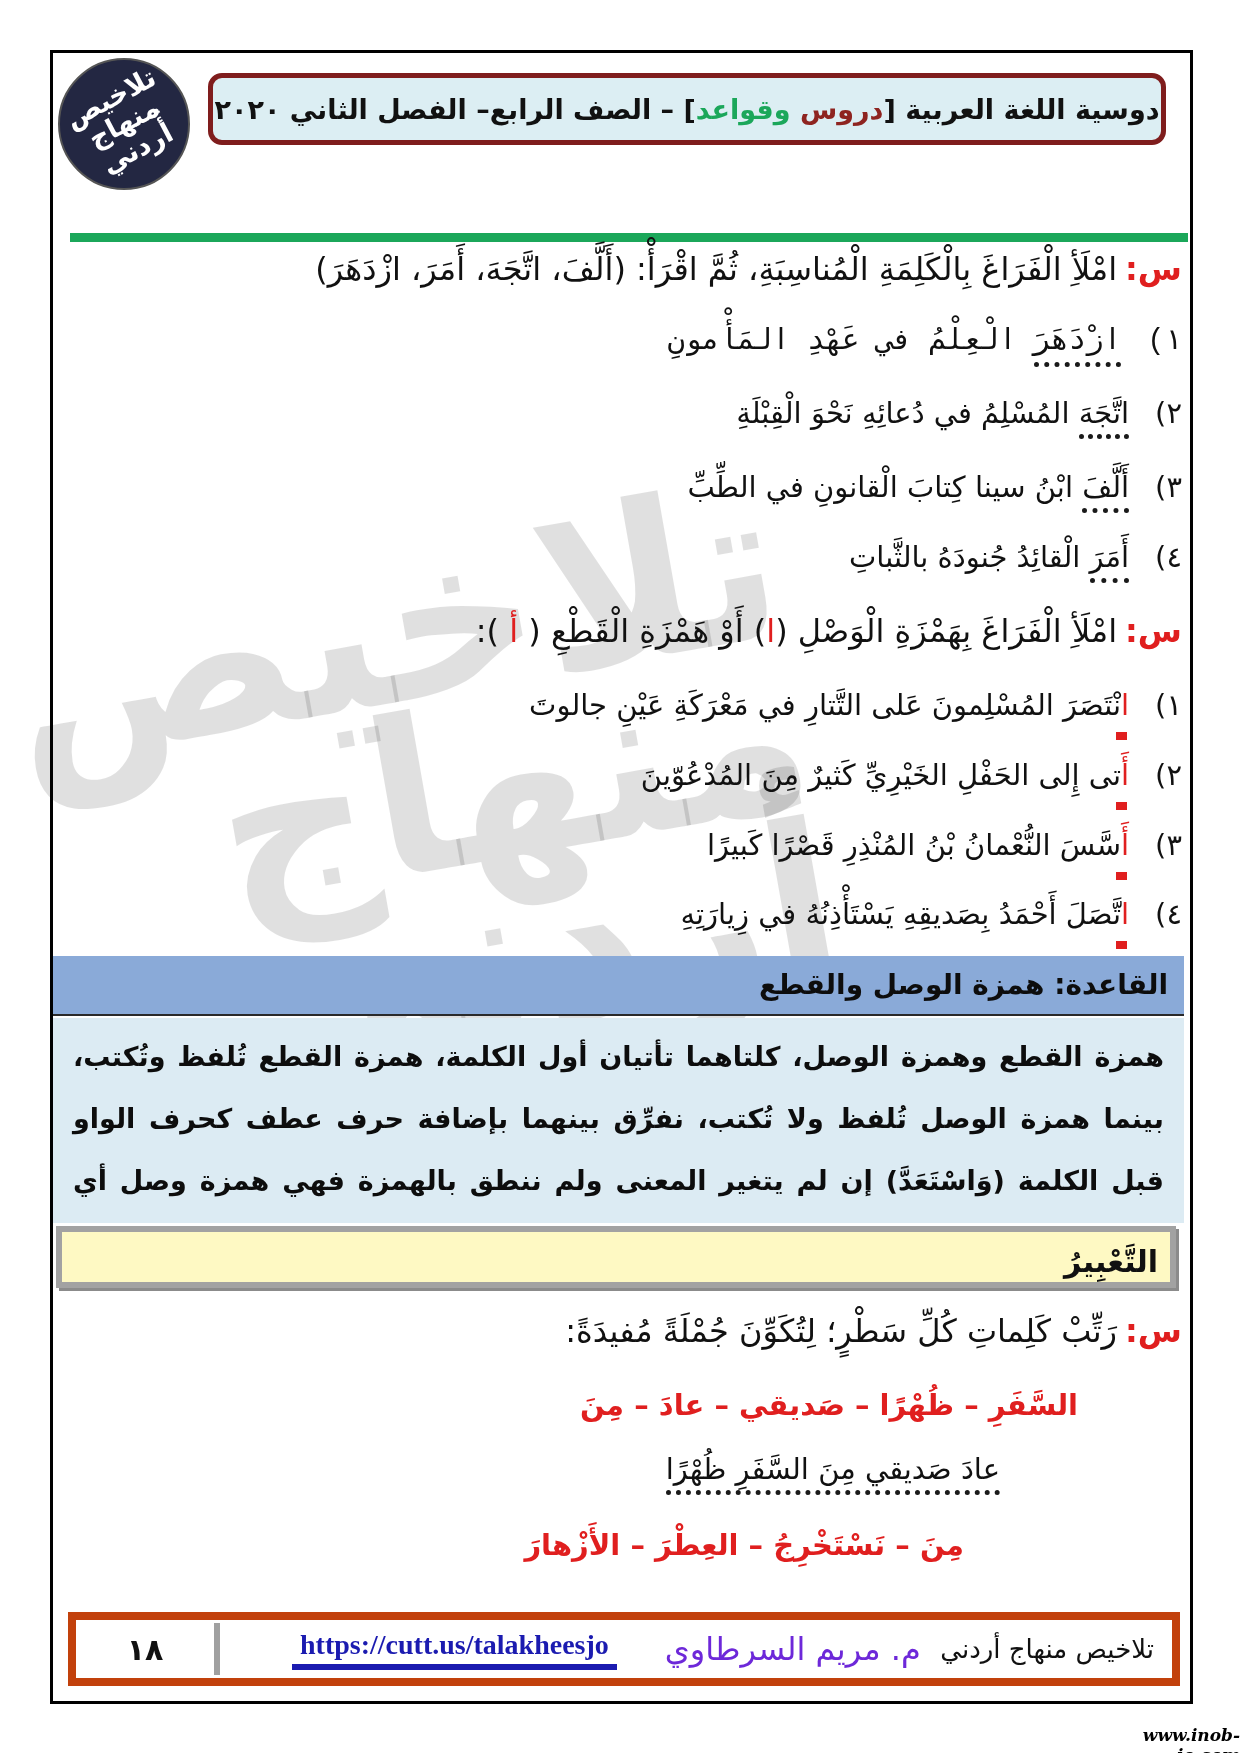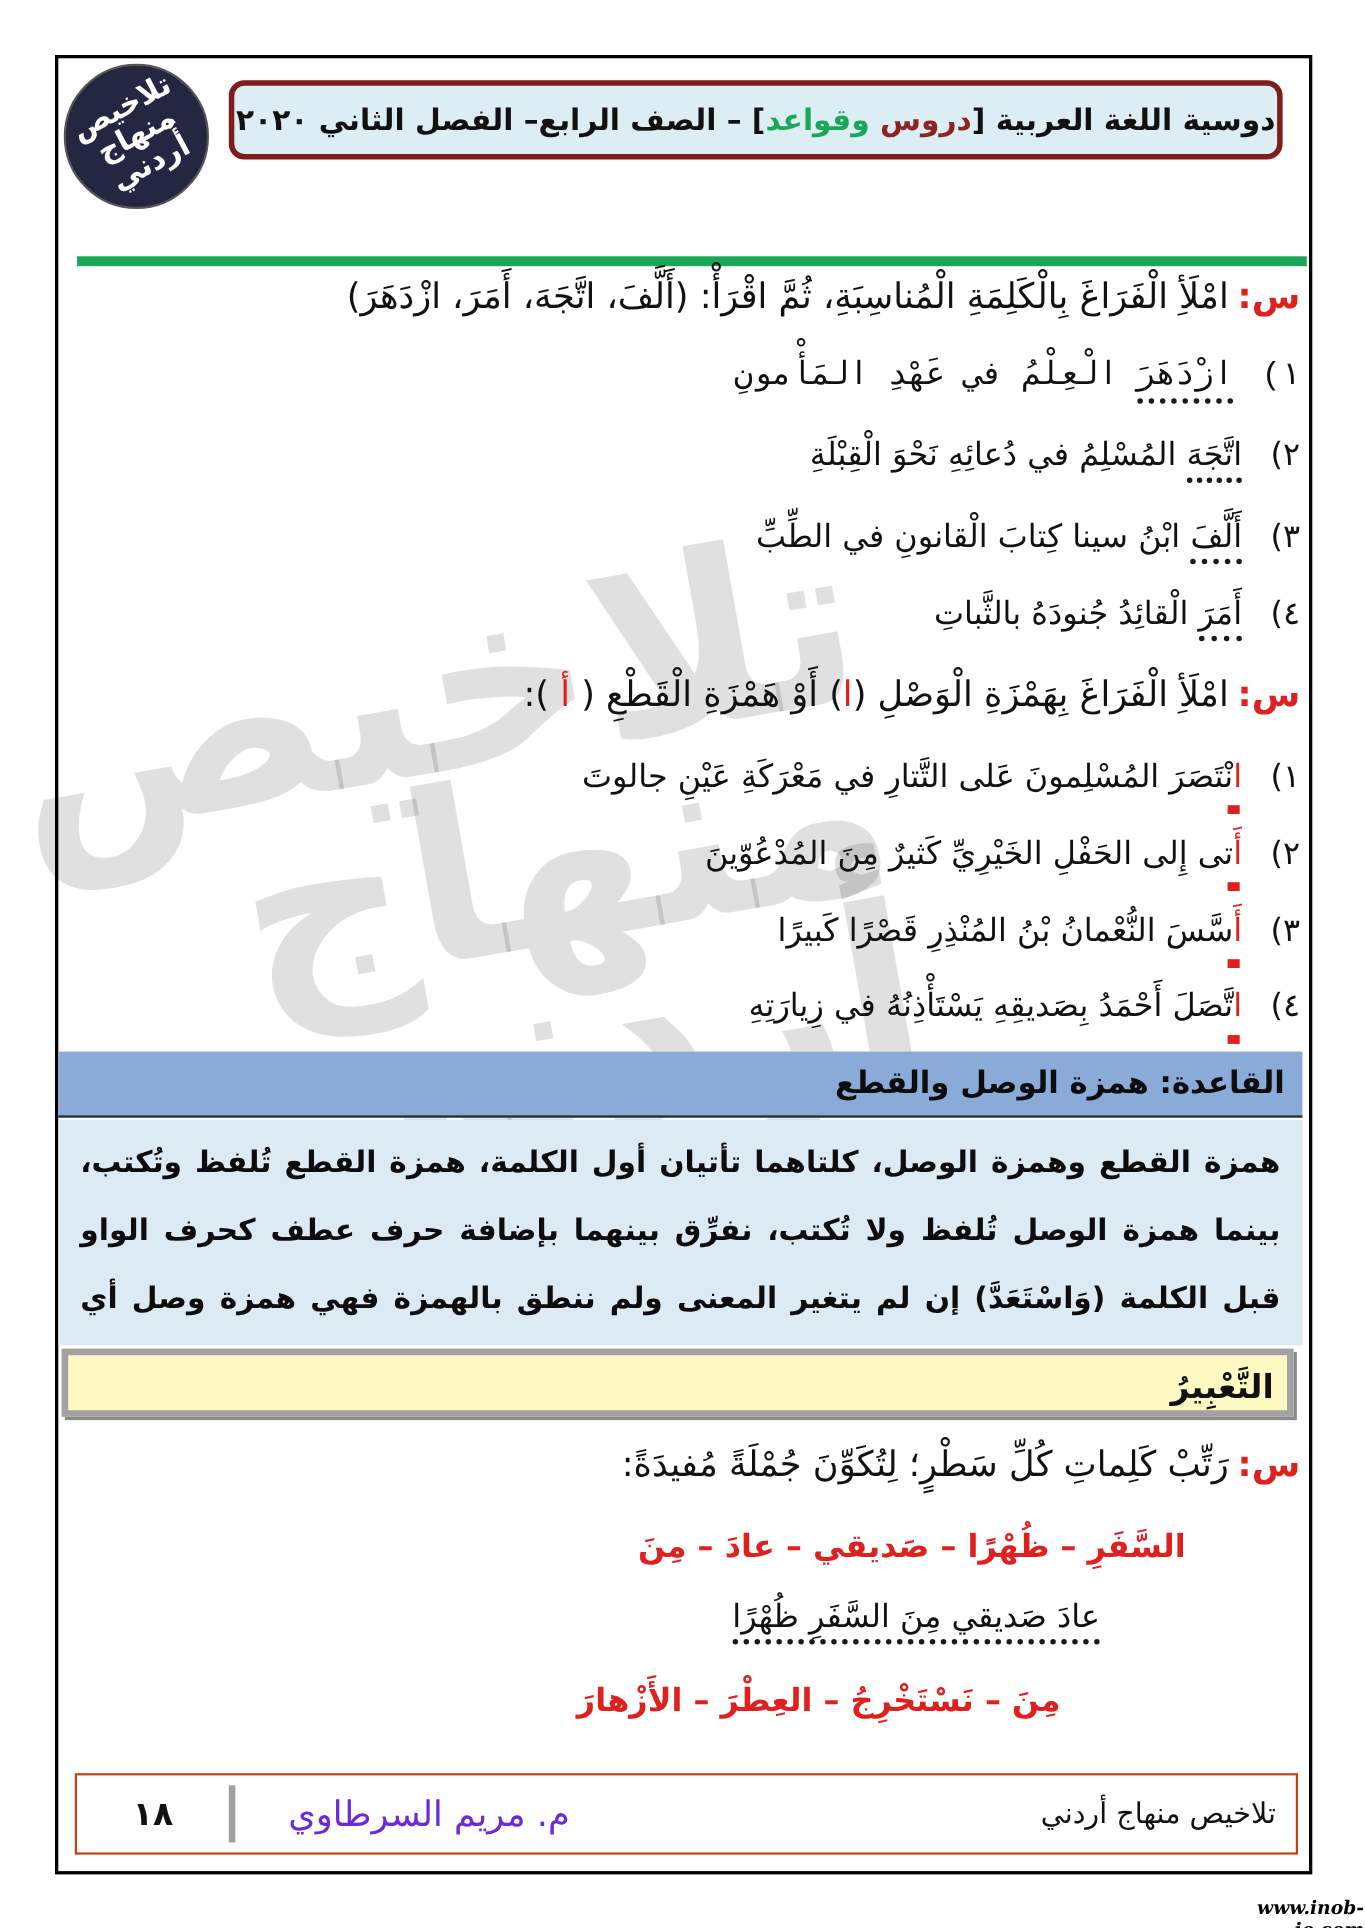--- a/index.html
+++ b/index.html
@@ -74,21 +74,21 @@
     padding-right:12px;box-sizing:border-box;
   }
   .words-red{
     direction:rtl;text-align:right;color:#e01f1f;font-size:29px;font-weight:bold;white-space:nowrap;
   }
   .answer-line{
     direction:rtl;text-align:right;font-size:29px;font-weight:normal;color:#111;white-space:nowrap;
   }
   
   .footer-box{
-    left:68px;top:1612px;width:1112px;height:74px;border:2px solid #c2410c;background:#fff;
+    left:68px;top:1612px;width:1112px;height:74px;border:8px solid #c2410c;background:#fff;
     display:flex;flex-direction:row;align-items:center;direction:ltr;box-sizing:border-box;z-index:3;
   }
   .footer-page{width:138px;text-align:center;font-size:30px;font-weight:bold;color:#111;}
   .footer-divider{width:6px;height:52px;background:#a0a0a0;}
   .footer-url{
     margin-left:72px;font-family:"Liberation Serif",serif;font-weight:bold;font-size:28px;
     color:#1b1bb0;border-bottom:6px solid #1b1bb0;padding:0 8px 3px 8px;text-decoration:none;
   }
   .footer-author{margin-left:48px;font-size:32px;color:#6d28d9;direction:rtl;}
   .footer-brand{margin-left:auto;margin-right:18px;font-size:26px;color:#111;direction:rtl;}
@@ -173,17 +173,18 @@
   <span class="dotted-answer">عادَ صَديقي مِنَ السَّفَرِ ظُهْرًا</span>
 </div>
 
 <div class="abs layer words-red" style="top:1528px;left:84px;width:880px;">
   <span>مِنَ – نَسْتَخْرِجُ – العِطْرَ – الأَزْهارَ</span>
 </div>
 
 <div class="abs footer-box">
   <div class="footer-page">١٨</div>
   <div class="footer-divider"></div>
+  <a class="footer-url" href="#">https://cutt.us/talakheesjo</a>
   <div class="footer-author">م. مريم السرطاوي</div>
   <div class="footer-brand">تلاخيص منهاج أردني</div>
 </div>
 
 <div class="abs layer site-watermark">www.inob-io.com</div>
 
 </body></html>

